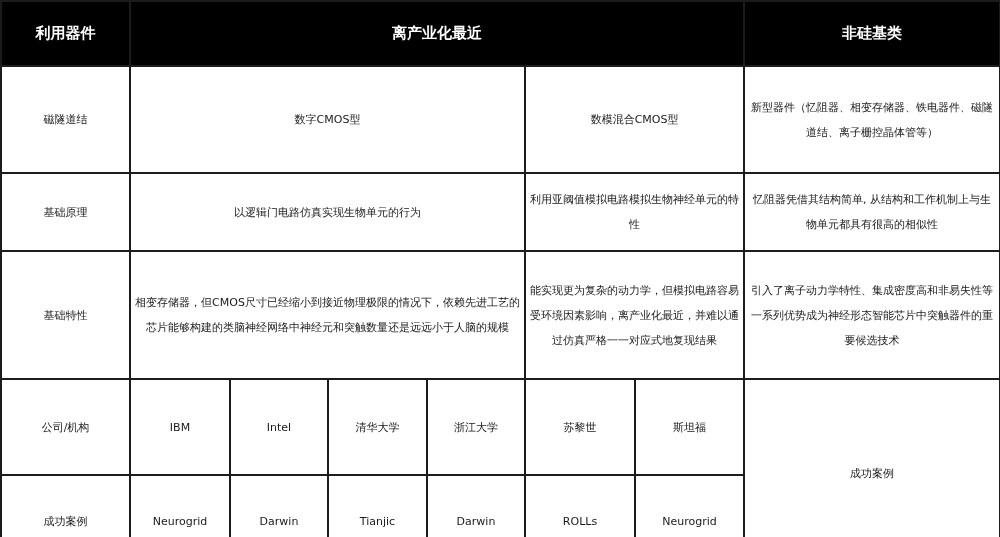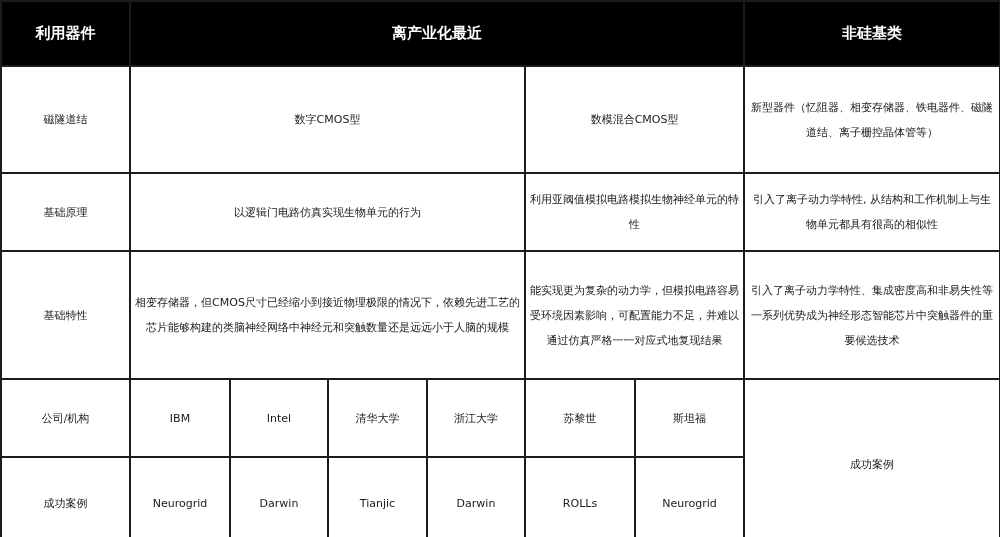--- a/index.html
+++ b/index.html
@@ -53,29 +53,29 @@
   <tr style="height:107px">
     <td class="label">磁隧道结</td>
     <td colspan="4">数字CMOS型</td>
     <td colspan="2">数模混合CMOS型</td>
     <td>新型器件（忆阻器、相变存储器、铁电器件、磁隧道结、离子栅控晶体管等）</td>
   </tr>
   <tr style="height:78px">
     <td class="label">基础原理</td>
     <td colspan="4">以逻辑门电路仿真实现生物单元的行为</td>
     <td colspan="2" class="tight">利用亚阈值模拟电路模拟生物神经单元的特性</td>
-    <td>引入了离子动力学特性, 从结构和工作机制上与生物单元都具有很高的相似性</td>
+    <td>忆阻器凭借其结构简单, 从结构和工作机制上与生物单元都具有很高的相似性</td>
   </tr>
   <tr style="height:128px">
     <td class="label">基础特性</td>
     <td colspan="4">相变存储器，但CMOS尺寸已经缩小到接近物理极限的情况下，依赖先进工艺的芯片能够构建的类脑神经网络中神经元和突触数量还是远远小于人脑的规模</td>
-    <td colspan="2" class="tight">能实现更为复杂的动力学，但模拟电路容易受环境因素影响，可配置能力不足，并难以通过仿真严格一一对应式地复现结果</td>
+    <td colspan="2" class="tight">能实现更为复杂的动力学，但模拟电路容易受环境因素影响，离产业化最近，并难以通过仿真严格一一对应式地复现结果</td>
     <td>引入了离子动力学特性、集成密度高和非易失性等一系列优势成为神经形态智能芯片中突触器件的重要候选技术</td>
   </tr>
-  <tr style="height:78px">
+  <tr style="height:96px">
     <td class="label">公司/机构</td>
     <td>IBM</td>
     <td>Intel</td>
     <td>清华大学</td>
     <td>浙江大学</td>
     <td>苏黎世</td>
     <td>斯坦福</td>
     <td rowspan="2">成功案例</td>
   </tr>
   <tr style="height:92px">

